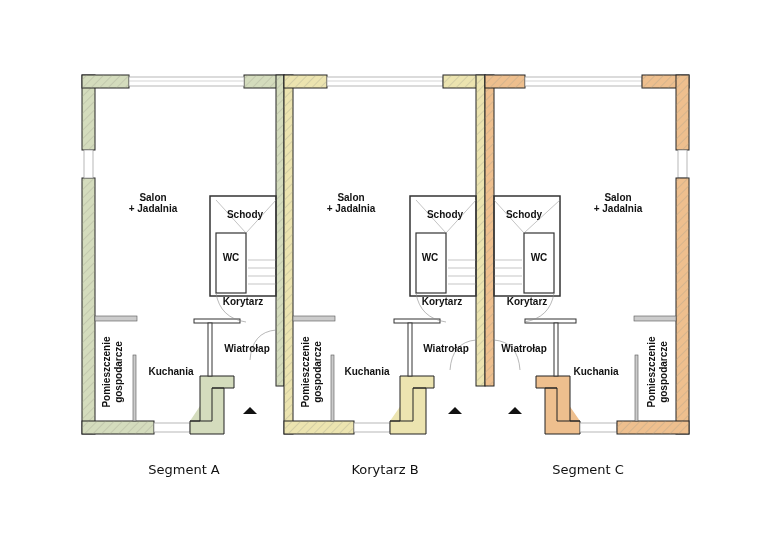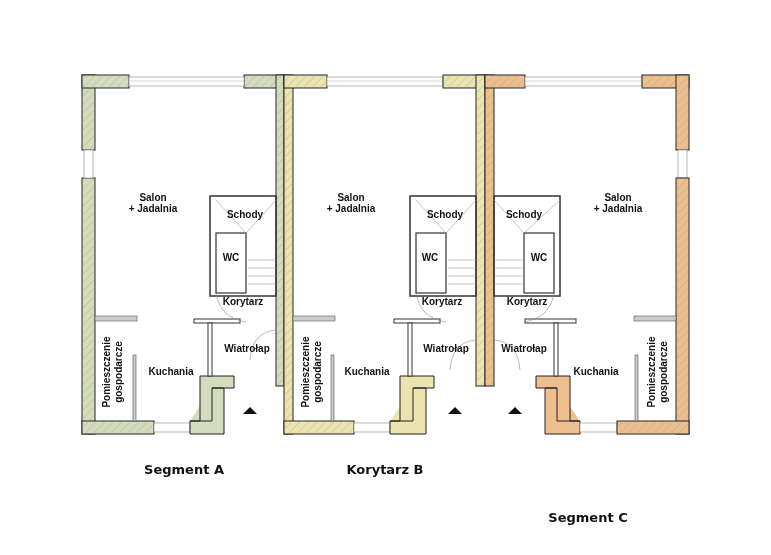--- a/index.html
+++ b/index.html
@@ -1,19 +1,19 @@
 <!DOCTYPE html>
 <html><head>
 <meta charset="utf-8">
 <style>
   html, body { margin:0; padding:0; background:#ffffff; }
   body { width:771px; height:555px; position:relative; overflow:hidden; font-family:"Liberation Sans", sans-serif; }
   #plan { position:absolute; left:0; top:0; }
   .room-label { font-family:"Liberation Sans", sans-serif; font-weight:bold; font-size:10px; fill:#111; }
-  .seg-label { position:absolute; top:462px; font-family:"DejaVu Sans", sans-serif; font-weight:bold; font-size:13px; color:#111; width:160px; text-align:center; }
+  .seg-label { position:absolute; top:462px; font-family:"DejaVu Sans", sans-serif; font-weight:normal; font-size:13px; color:#111; width:160px; text-align:center; }
 </style>
 </head>
 <body>
 
 <svg id="plan" width="771" height="555" viewBox="0 0 771 555">
   <defs>
     <pattern id="hatch" patternUnits="userSpaceOnUse" width="6" height="6" patternTransform="rotate(45)">
       <line x1="0" y1="0" x2="0" y2="6" stroke="#9a9a88" stroke-width="0.6"></line>
     </pattern>
   </defs>
@@ -160,13 +160,13 @@
   <text class="room-label" text-anchor="middle" x="539" y="261">WC</text>
   <text class="room-label" text-anchor="middle" x="527" y="305">Korytarz</text>
   <text class="room-label" text-anchor="middle" x="524" y="352">Wiatrołap</text>
   <text class="room-label" text-anchor="middle" x="596" y="375">Kuchania</text>
   <text class="room-label" text-anchor="middle" transform="translate(655,372) rotate(-90)">Pomieszczenie</text>
   <text class="room-label" text-anchor="middle" transform="translate(667,372) rotate(-90)">gospodarcze</text>
 </svg>
 
 <div class="seg-label" style="left:104px;">Segment A</div>
 <div class="seg-label" style="left:305px;">Korytarz B</div>
-<div class="seg-label" style="left:508px;margin-top:48px;">Segment C</div>
+<div class="seg-label" style="left:508px;">Segment C</div>
 
 </body></html>

